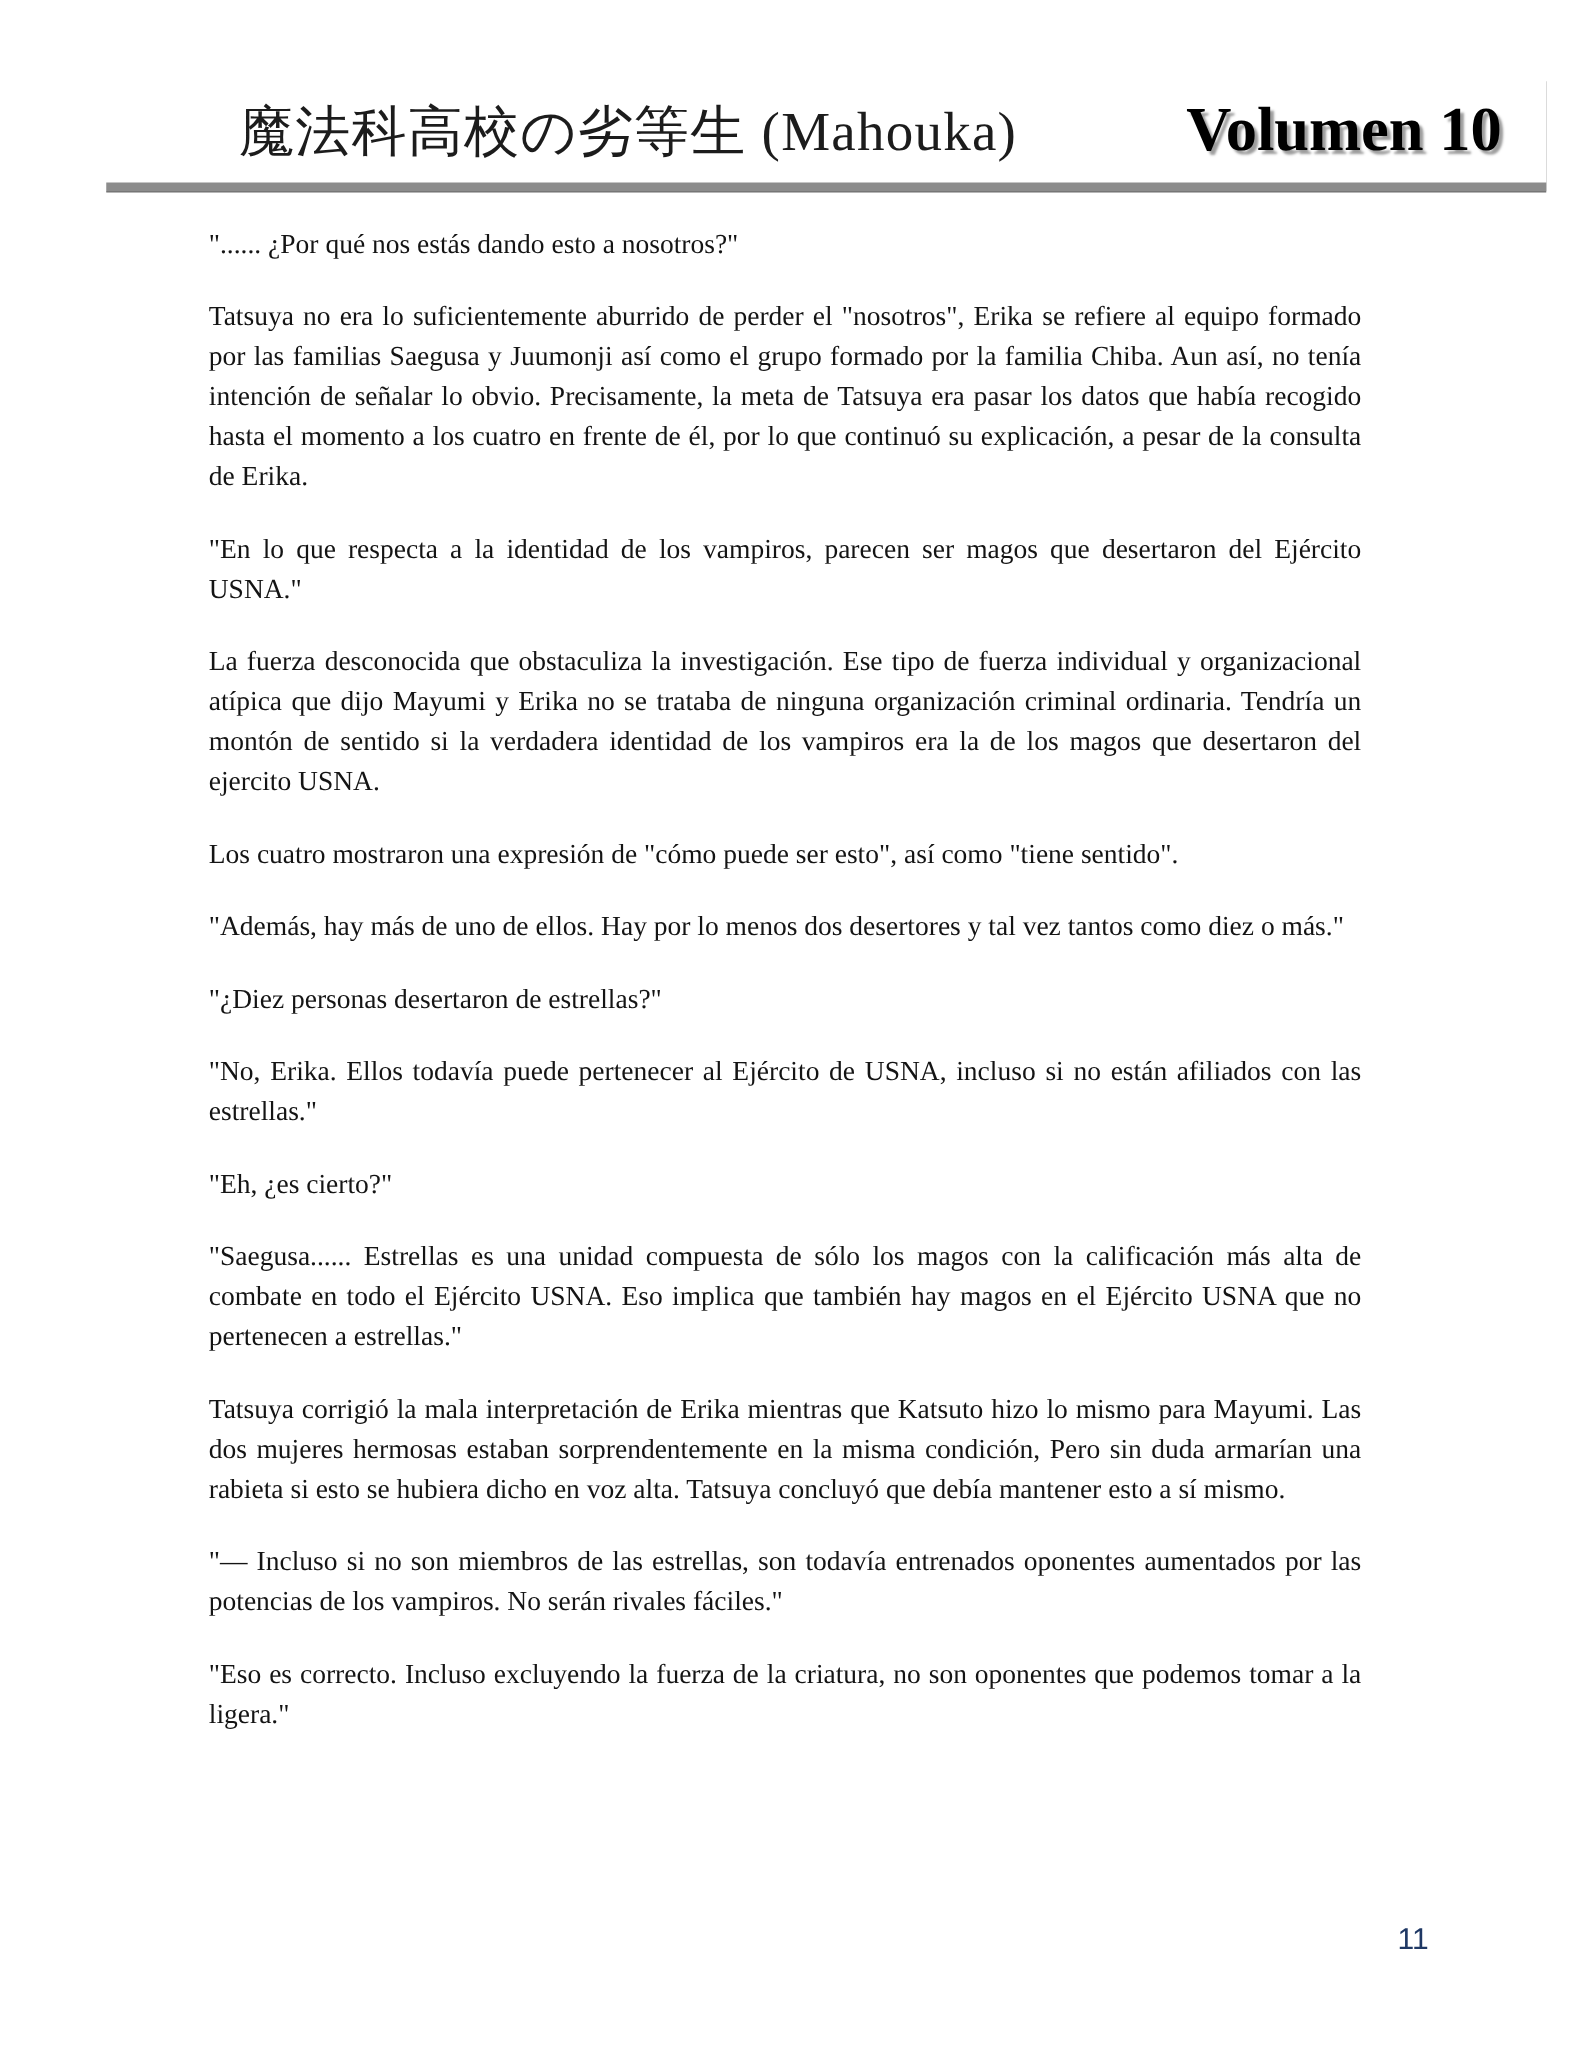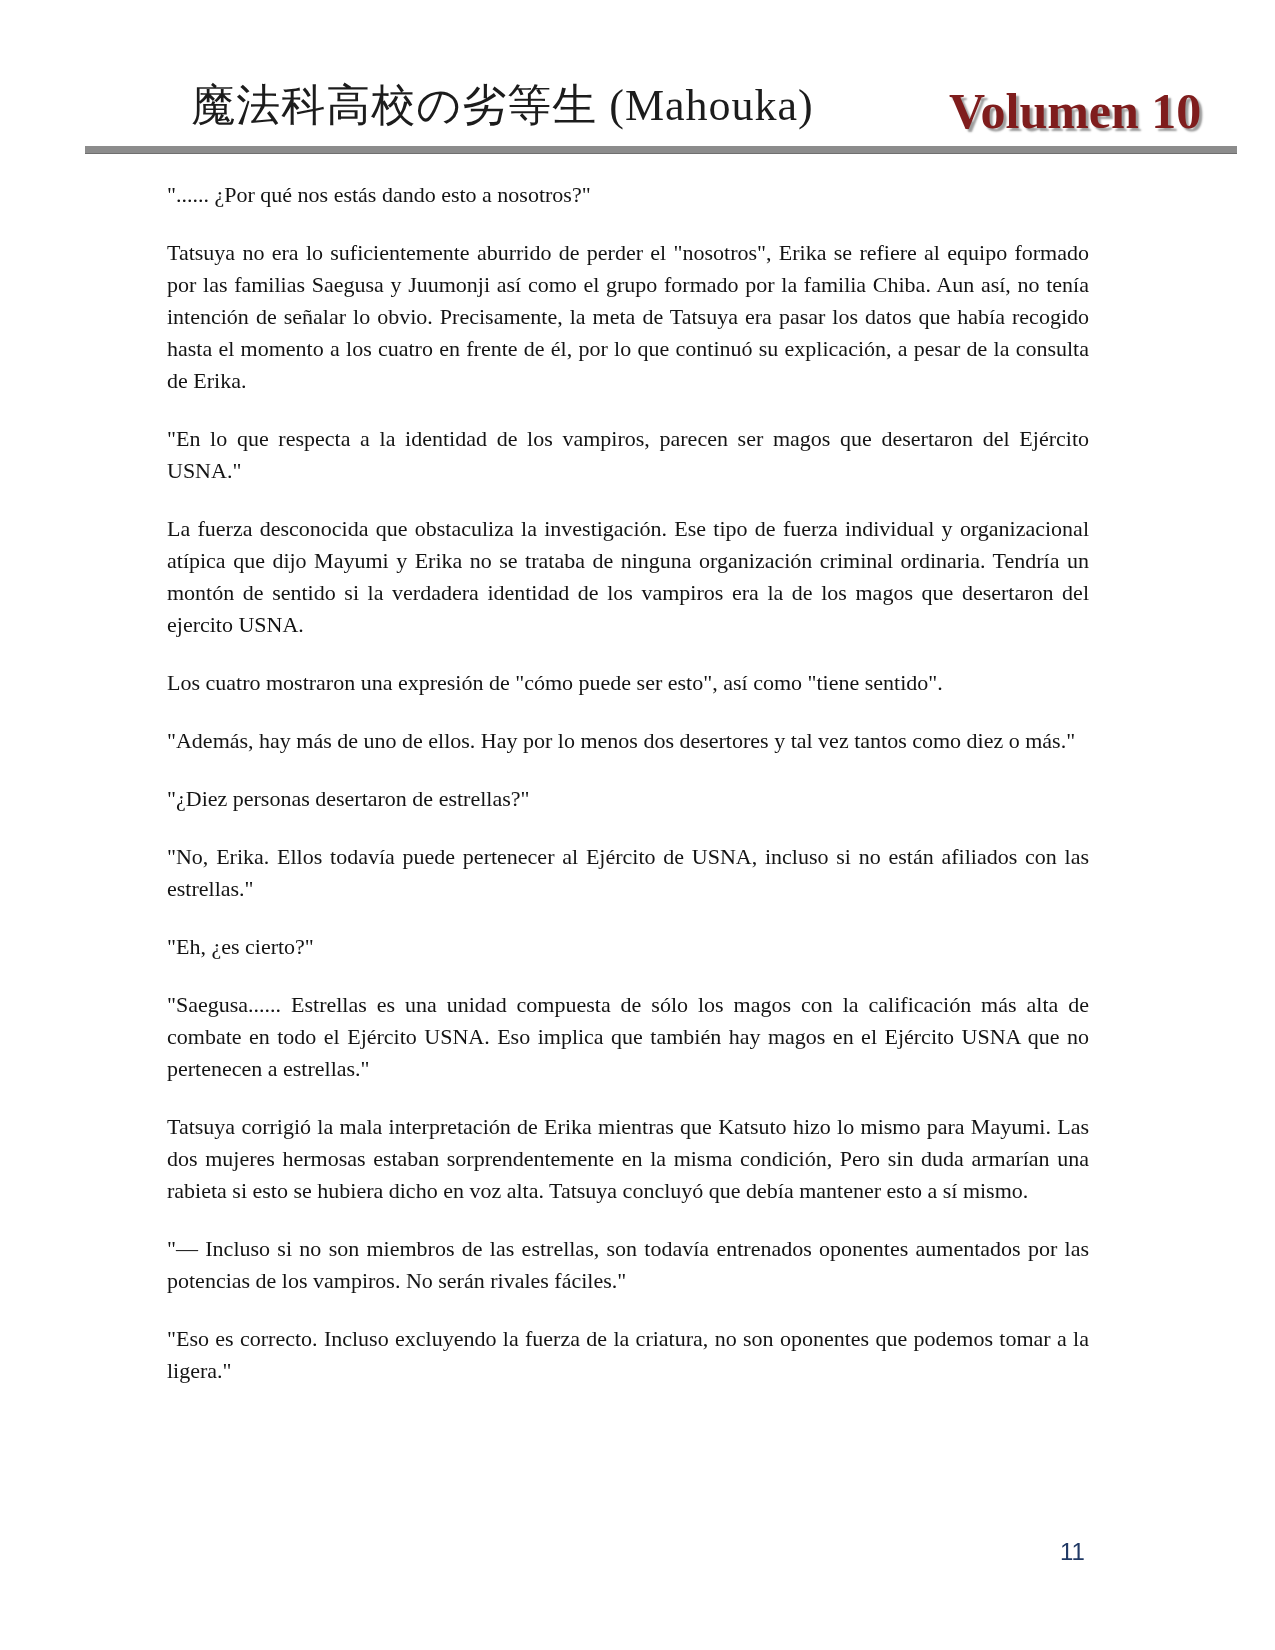--- a/index.html
+++ b/index.html
@@ -13,21 +13,21 @@
     height: 1650px;
     background: #ffffff;
     overflow: hidden;
     font-family: "Liberation Serif", "DejaVu Serif", serif;
     color: #141414;
   }
 
   
   .header {
     display: flex;
-    align-items: center;
+    align-items: flex-start;
     margin: 64px 38px 0 85px;
     border-bottom: 7px solid #8c8c8c;
     box-shadow: 0 1px 0 #6f6f6f;
   }
   .header-left {
     flex: 1;
     text-align: center;
     padding: 18px 0 16px 0;
     font-size: 44px;
     line-height: 1.1;
@@ -60,35 +60,35 @@
     font-size: 22px;
     line-height: 32px;
     text-align: justify;
     text-justify: inter-word;
   }
 
   
   .page-number {
     position: absolute;
     top: 1538px;
-    left: 1060px;
+    left: 1118px;
     font-family: "Liberation Sans", "DejaVu Sans", sans-serif;
     font-size: 24px;
     text-align: right;
   }
 </style>
 </head>
 <body>
 
 <div class="page">
 
   <div class="header">
     <div class="header-left">魔法科高校の劣等生 (Mahouka)</div>
     <div class="header-divider"></div>
-    <div class="header-right" style="color: #7f1d1d;">Volumen 10</div>
+    <div class="header-right" style="color: #000000;">Volumen 10</div>
   </div>
 
   <div class="content">
       <p>"...... ¿Por qué nos estás dando esto a nosotros?"</p>
       <p>Tatsuya no era lo suficientemente aburrido de perder el "nosotros", Erika se refiere al equipo formado por las familias Saegusa y Juumonji así como el grupo formado por la familia Chiba. Aun así, no tenía intención de señalar lo obvio. Precisamente, la meta de Tatsuya era pasar los datos que había recogido hasta el momento a los cuatro en frente de él, por lo que continuó su explicación, a pesar de la consulta de Erika.</p>
       <p>"En lo que respecta a la identidad de los vampiros, parecen ser magos que desertaron del Ejército USNA."</p>
       <p>La fuerza desconocida que obstaculiza la investigación. Ese tipo de fuerza individual y organizacional atípica que dijo Mayumi y Erika no se trataba de ninguna organización criminal ordinaria. Tendría un montón de sentido si la verdadera identidad de los vampiros era la de los magos que desertaron del ejercito USNA.</p>
       <p>Los cuatro mostraron una expresión de "cómo puede ser esto", así como "tiene sentido".</p>
       <p>"Además, hay más de uno de ellos. Hay por lo menos dos desertores y tal vez tantos como diez o más."</p>
       <p>"¿Diez personas desertaron de estrellas?"</p>

